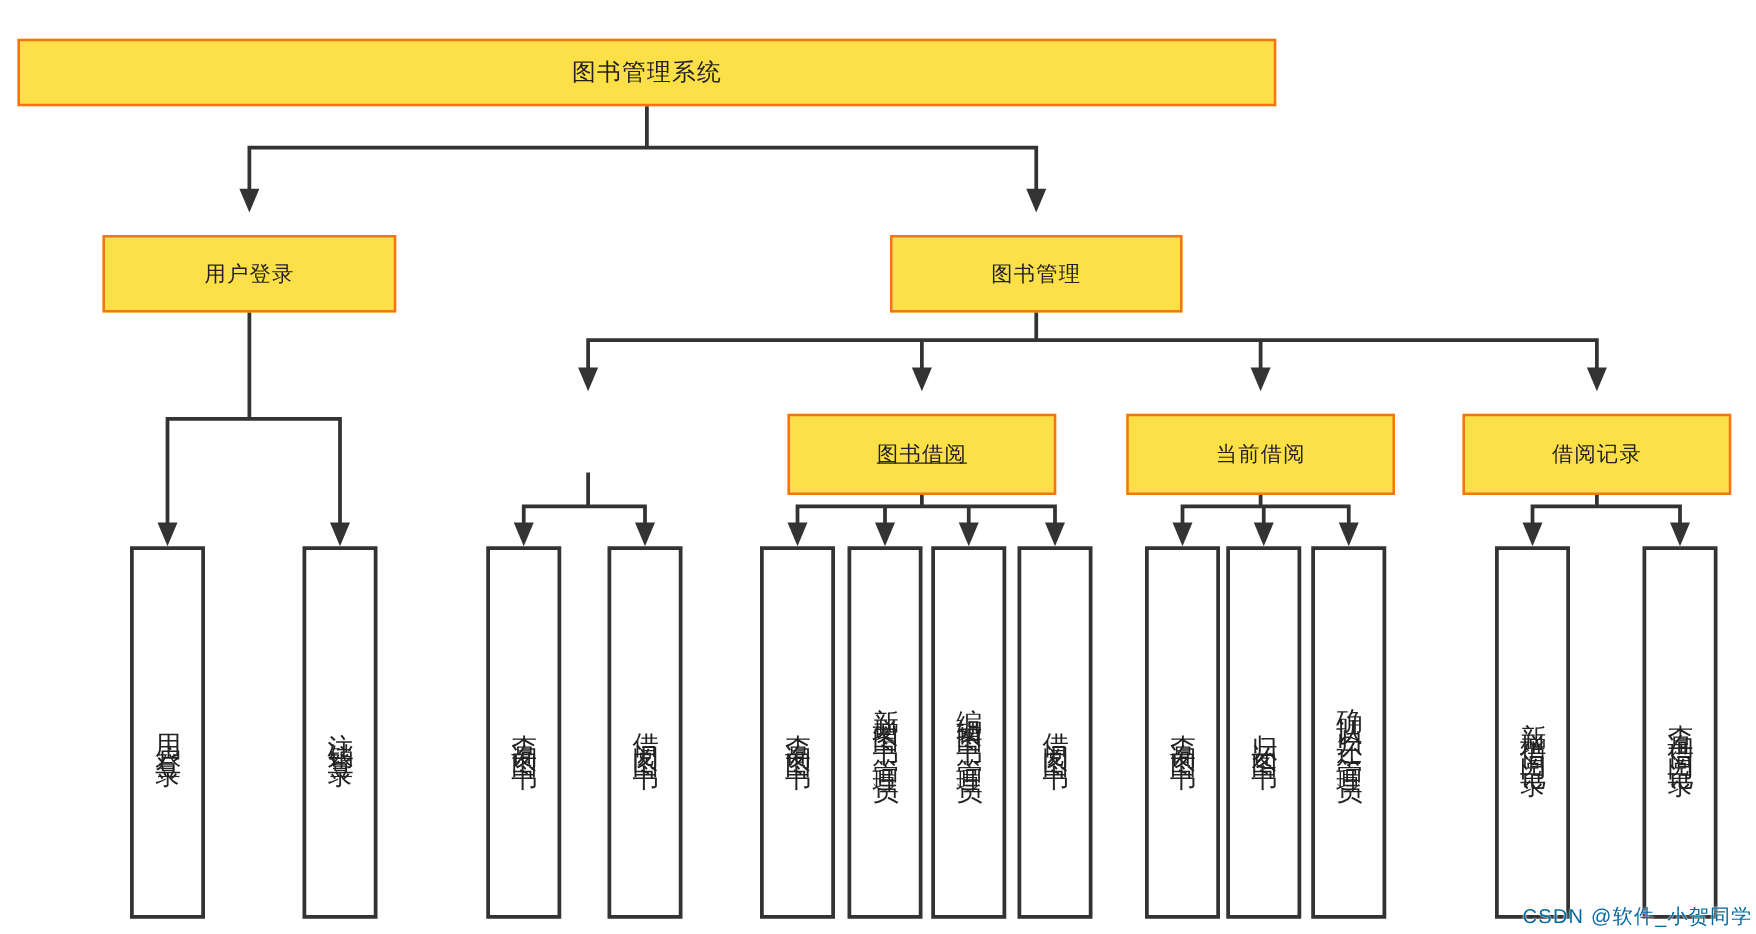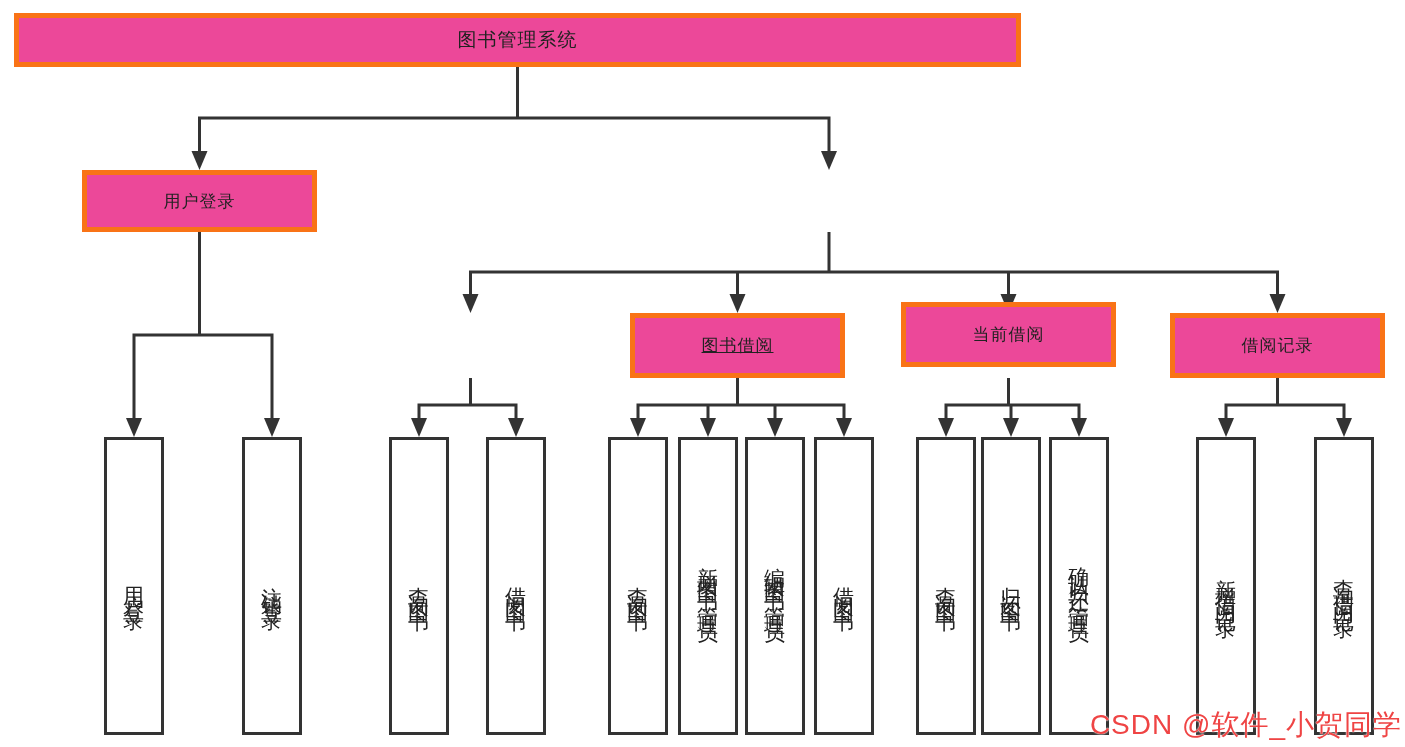--- a/index.html
+++ b/index.html
@@ -8,27 +8,28 @@
     width: 1405px;
     height: 747px;
     background: #ffffff;
     font-family: "Liberation Sans", sans-serif;
     overflow: hidden;
   }
   #wires { position: absolute; left: 0; top: 0; width: 1405px; height: 747px; }
   .hbox {
     position: absolute;
     box-sizing: border-box;
-    border: 5px solid #f97316;
-    background: #ec4899;
+    border: 2px solid #f97316;
+    background: #fde047;
     display: flex;
     align-items: center;
     justify-content: center;
     color: #222222;
     letter-spacing: 1px;
+    margin-top: 18px;
   }
   .root  { font-size: 19px; }
   .lvl   { font-size: 17px; }
   .vbox {
     position: absolute;
     box-sizing: border-box;
     top: 437px;
     width: 60px;
     height: 298px;
     border: 3px solid #333333;
@@ -40,22 +41,22 @@
     text-orientation: mixed;
     font-size: 21px;
     letter-spacing: 8px;
     color: #222222;
     line-height: 1;
   }
   #watermark {
     position: absolute;
     right: 3px;
     bottom: 3px;
-    font-size: 28px;
-    color: #ef4444;
+    font-size: 16px;
+    color: #0369a1;
     letter-spacing: 1px;
     text-shadow: 0 0 2px #ffffff, 0 0 1px #ffffff;
     white-space: nowrap;
   }
 </style>
 </head>
 <body>
 
 <div id="canvas">
 
@@ -90,23 +91,24 @@
       <polygon points="1003,418 1019,418 1011,437"></polygon>
       <polygon points="1071,418 1087,418 1079,437"></polygon>
       <polygon points="1218,418 1234,418 1226,437"></polygon>
       <polygon points="1336,418 1352,418 1344,437"></polygon>
     </g>
   </svg>
 
   <div class="hbox root" style="left:14px; top:13px; width:1007px; height:54px;">图书管理系统</div>
 
   <div class="hbox lvl" style="left:82px; top:170px; width:235px; height:62px;">用户登录</div>
+  <div class="hbox lvl" style="left:712px; top:170px; width:234px; height:62px;">图书管理</div>
 
   <div class="hbox lvl" style="left:630px; top:313px; width:215px; height:65px;text-decoration:underline;">图书借阅</div>
-  <div class="hbox lvl" style="left:901px; top:302px; width:215px; height:65px;text-align:center;">当前借阅</div>
+  <div class="hbox lvl" style="left:901px; top:313px; width:215px; height:65px;text-align:center;">当前借阅</div>
   <div class="hbox lvl" style="left:1170px; top:313px; width:215px; height:65px;">借阅记录</div>
 
   <div class="vbox" style="left:104px;">用户登录</div>
   <div class="vbox" style="left:242px;">注销登录</div>
   <div class="vbox" style="left:389px;">查询图书</div>
   <div class="vbox" style="left:486px;">借阅图书</div>
   <div class="vbox" style="left:608px;">查询图书</div>
   <div class="vbox" style="left:678px;">新增图书（管理员）</div>
   <div class="vbox" style="left:745px;">编辑图书（管理员）</div>
   <div class="vbox" style="left:814px;">借阅图书</div>

